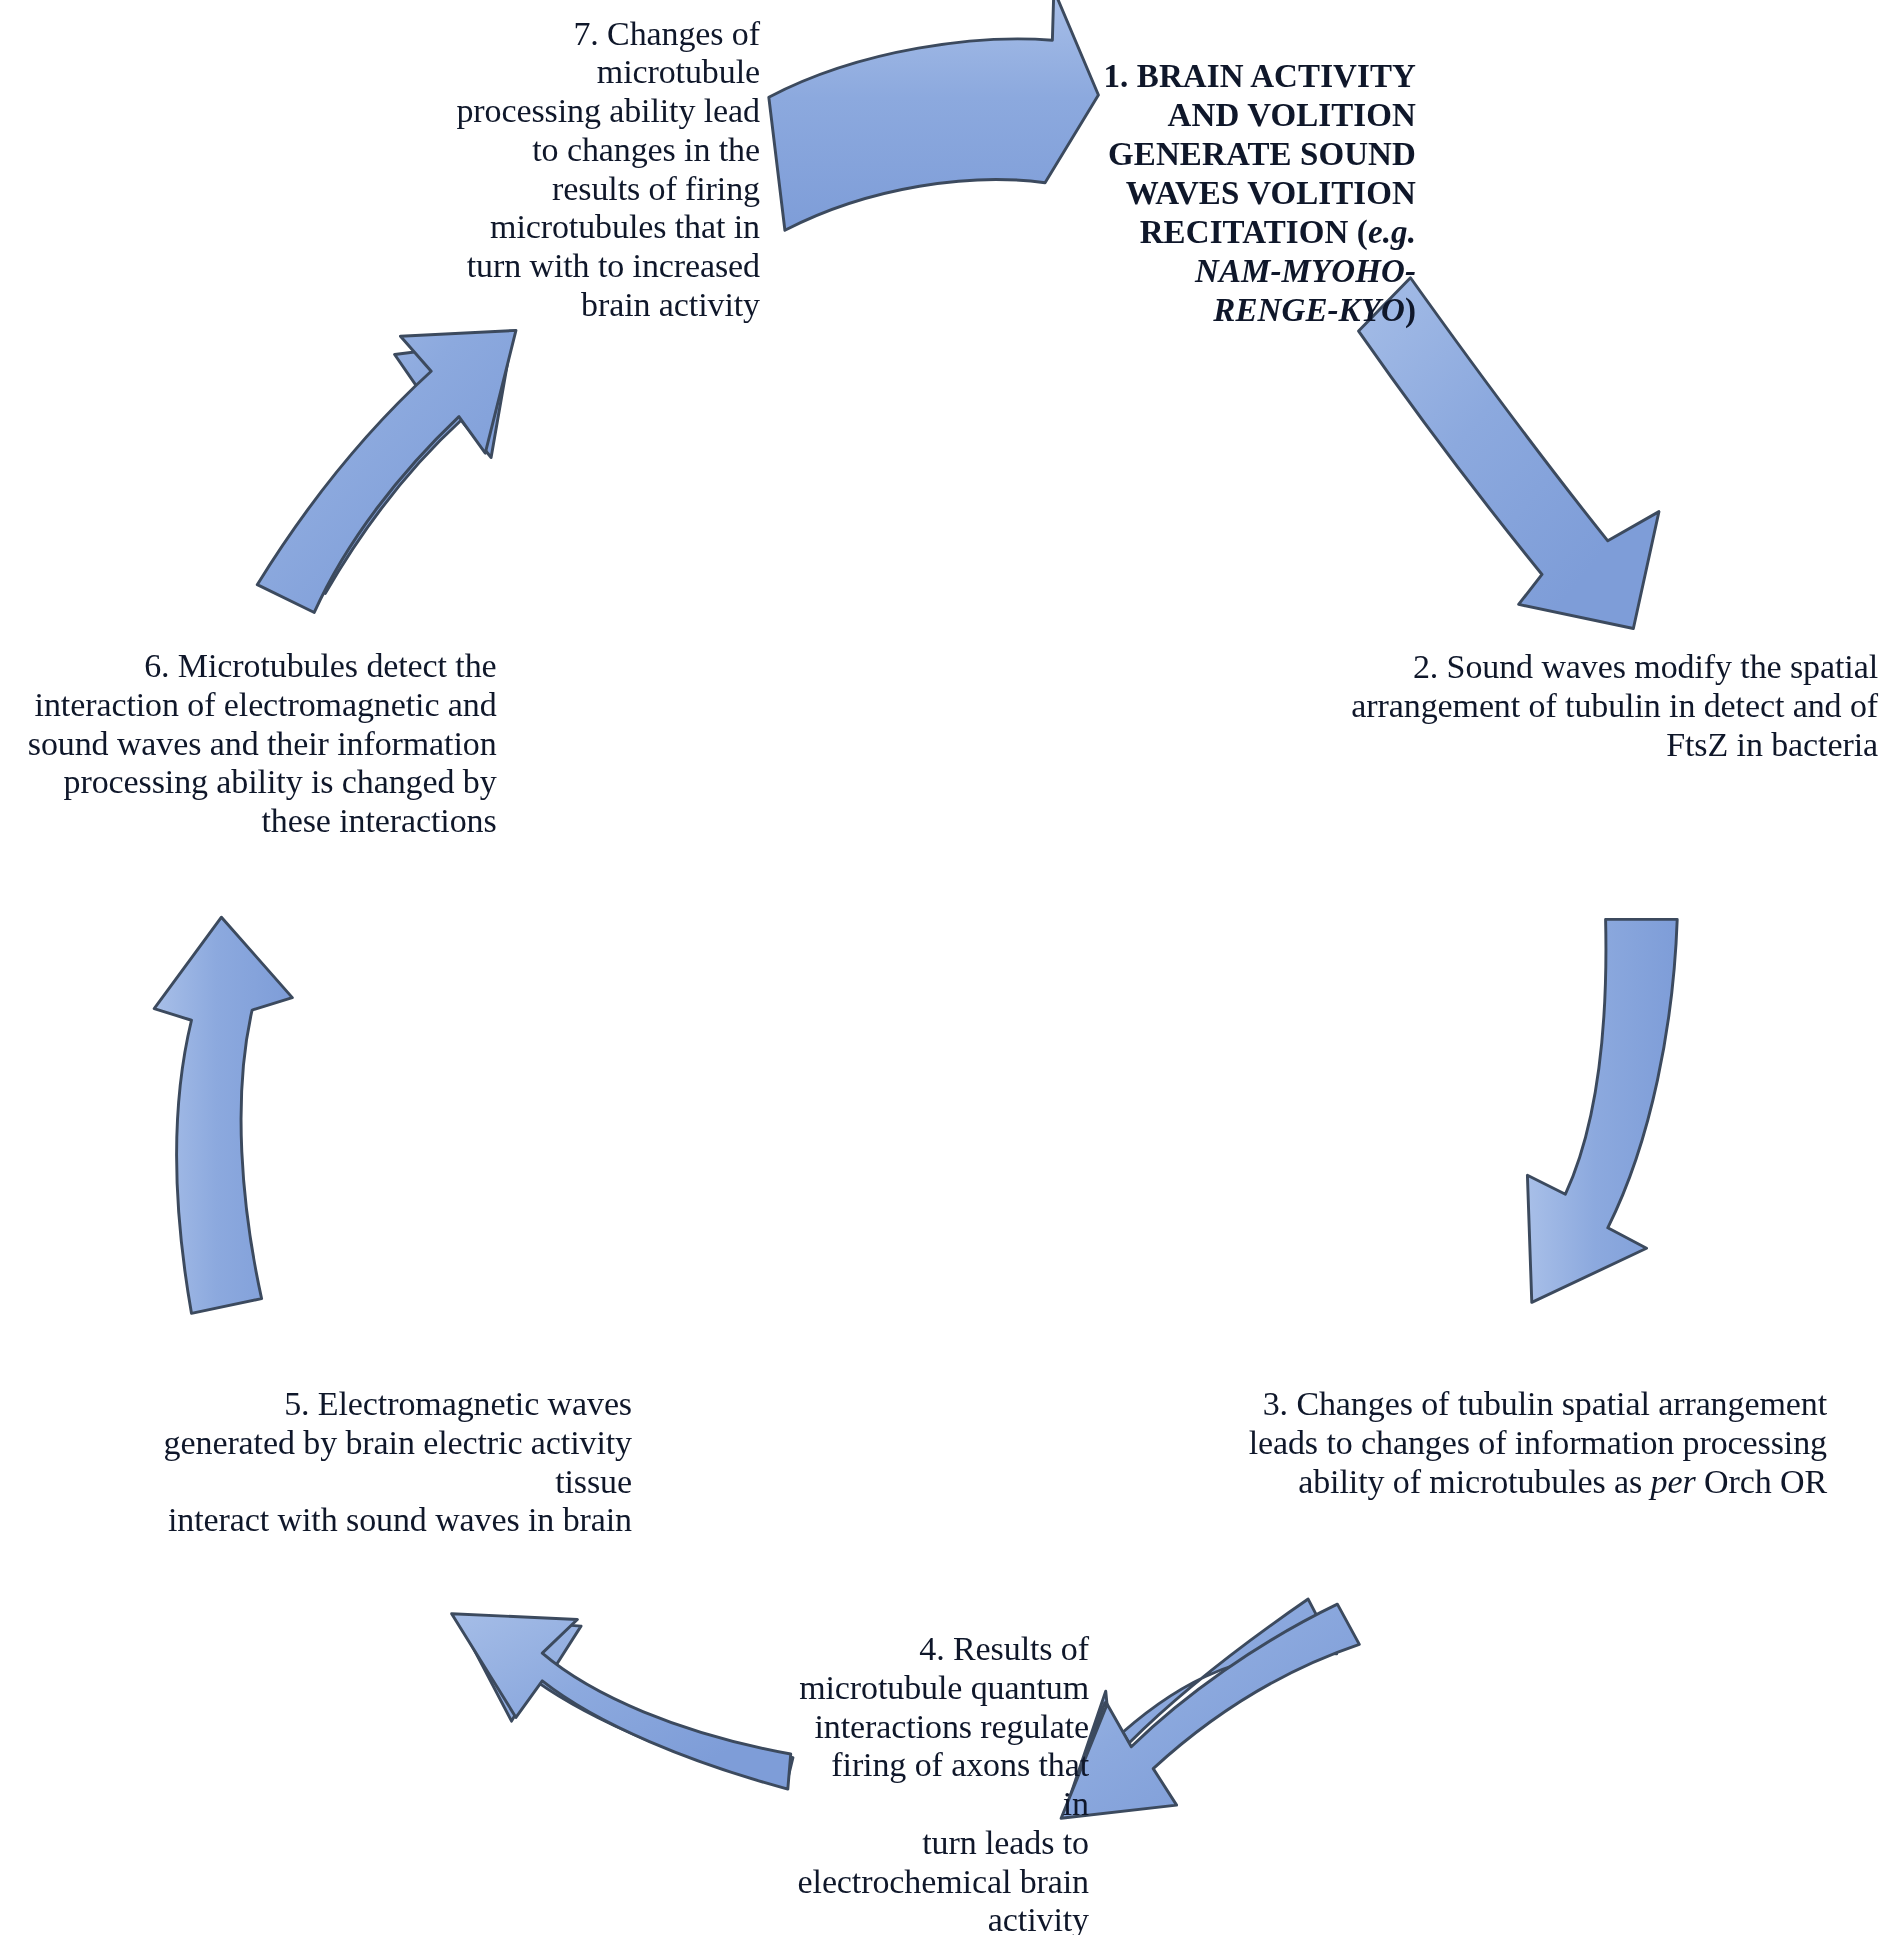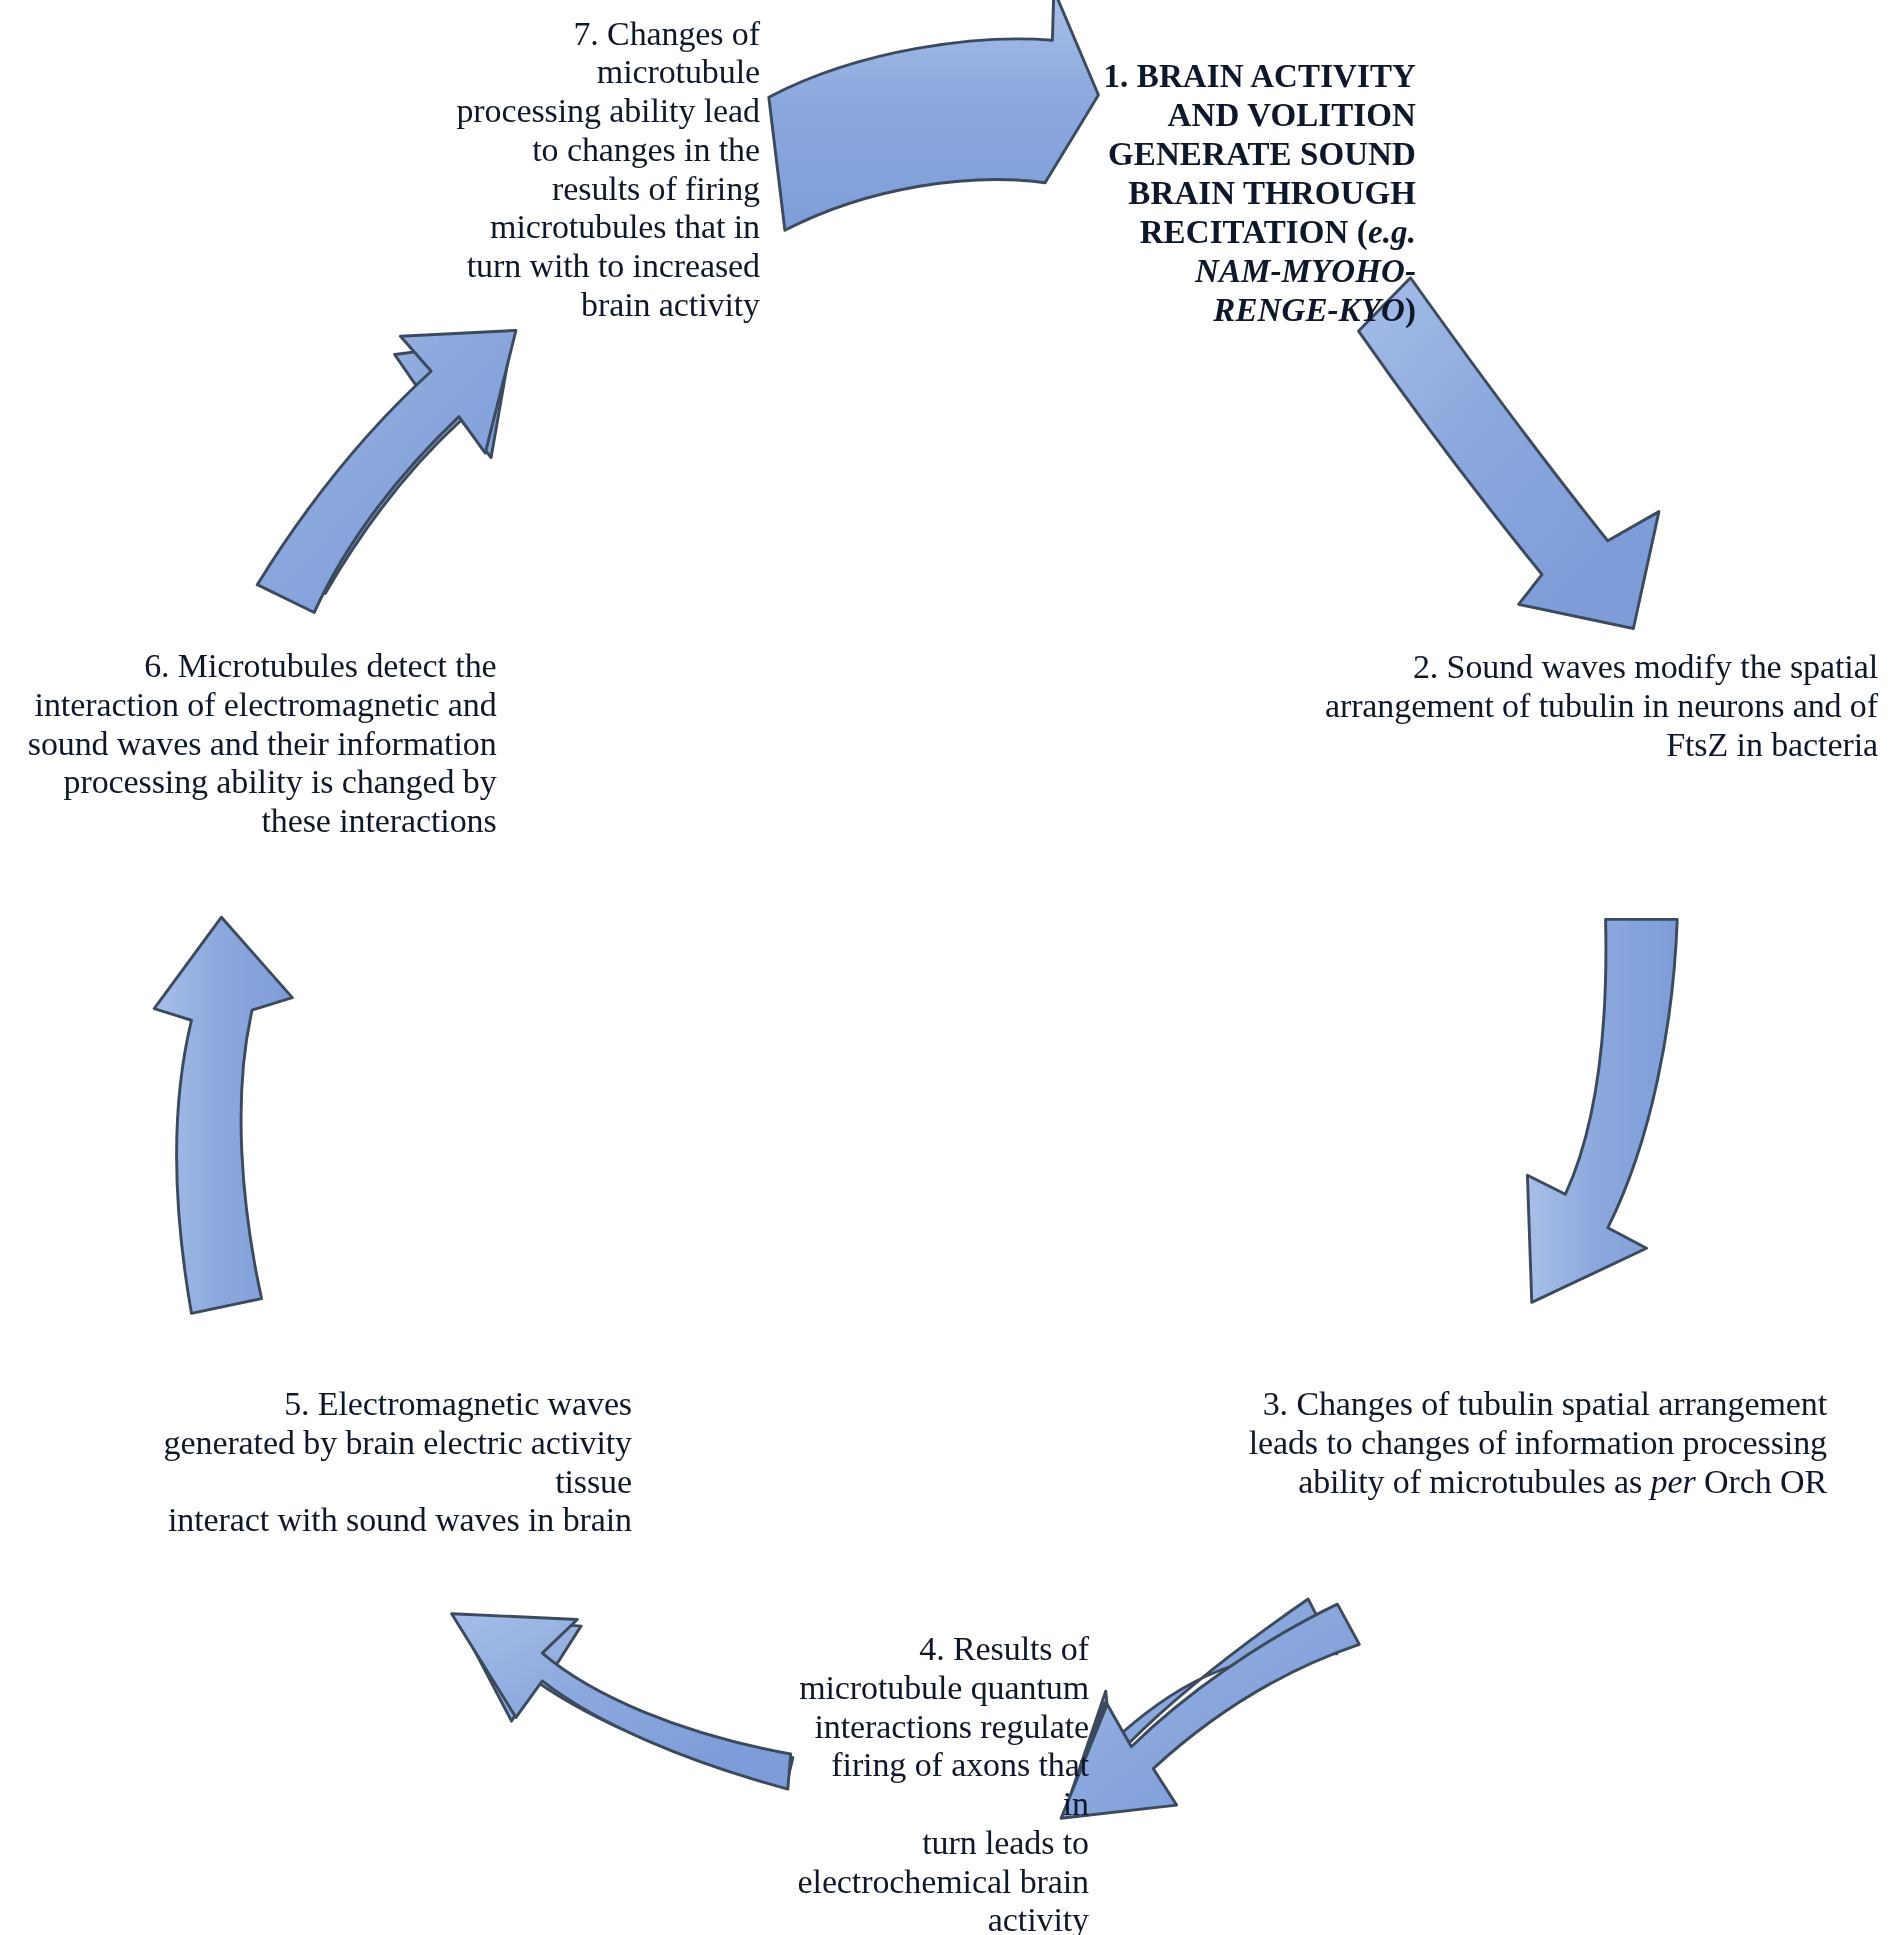--- a/index.html
+++ b/index.html
@@ -117,29 +117,29 @@
                L 631,575 C 560,640 496,724 445,812 Z" fill="url(#gradD)" stroke="#3C4A5E" stroke-width="4" stroke-linejoin="round"></path>
       <path d="M 352,800 C 420,690 500,590 590,508 L 548,460 L 706,452 L 664,620
                L 628,570 C 548,646 474,740 430,838 Z" fill="url(#gradD)" stroke="#3C4A5E" stroke-width="4" stroke-linejoin="round"></path>
     </g>
   </svg>
 
   <div class="node node-head" id="node-1">
     <div>1. BRAIN ACTIVITY</div>
     <div>AND VOLITION</div>
     <div>GENERATE SOUND</div>
-    <div>BRAIN THROUGH</div>
+    <div>WAVES VOLITION</div>
     <div><span>RECITATION (</span><span class="ital">e.g.</span></div>
     <div class="ital">NAM-MYOHO-</div>
     <div><span class="ital">RENGE-KYO</span><span>)</span></div>
   </div>
 
   <div class="node node-body" id="node-2">
     <div>2. Sound waves modify the spatial</div>
-    <div>arrangement of tubulin in neurons and of</div>
+    <div>arrangement of tubulin in detect and of</div>
     <div>FtsZ in bacteria</div>
   </div>
 
   <div class="node node-body" id="node-3">
     <div>3. Changes of tubulin spatial arrangement</div>
     <div>leads to changes of information processing</div>
     <div><span>ability of microtubules as </span><span class="ital">per</span><span> Orch OR</span></div>
   </div>
 
   <div class="node node-body" id="node-4">

